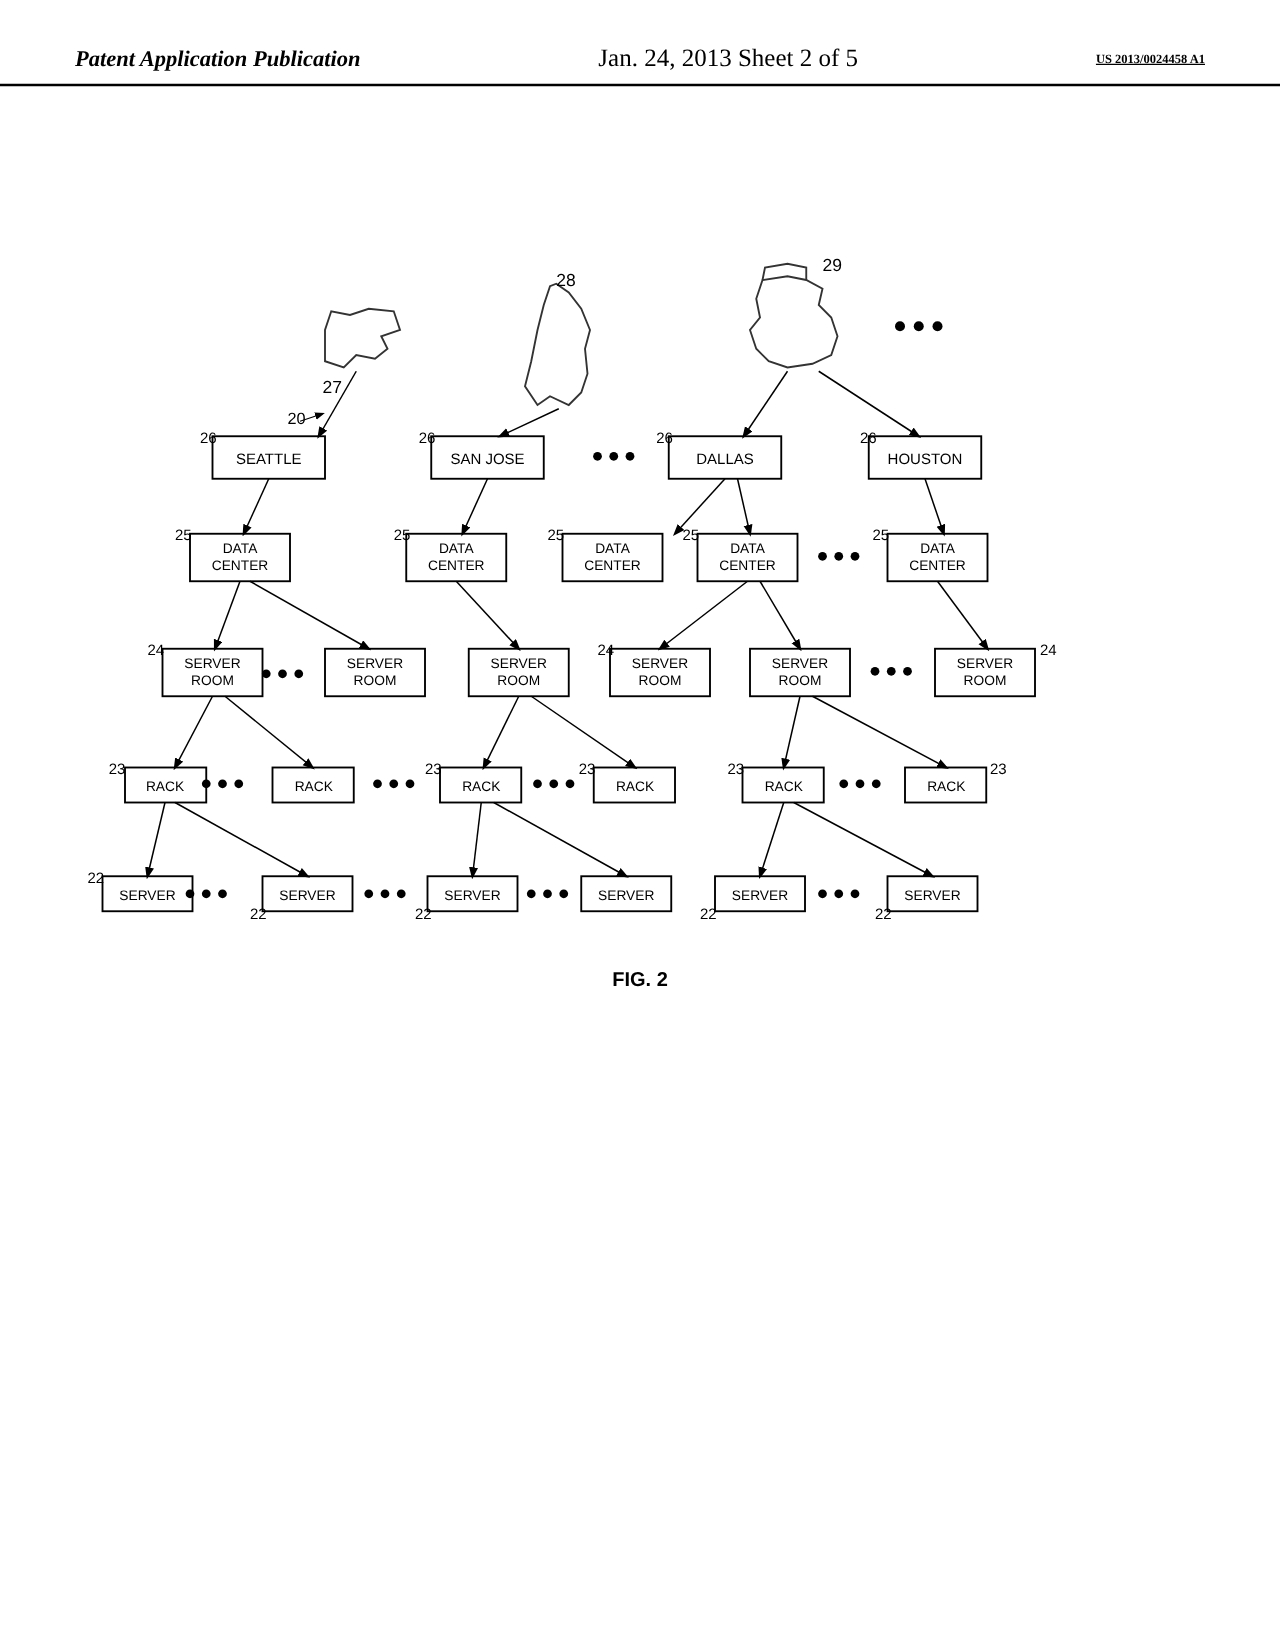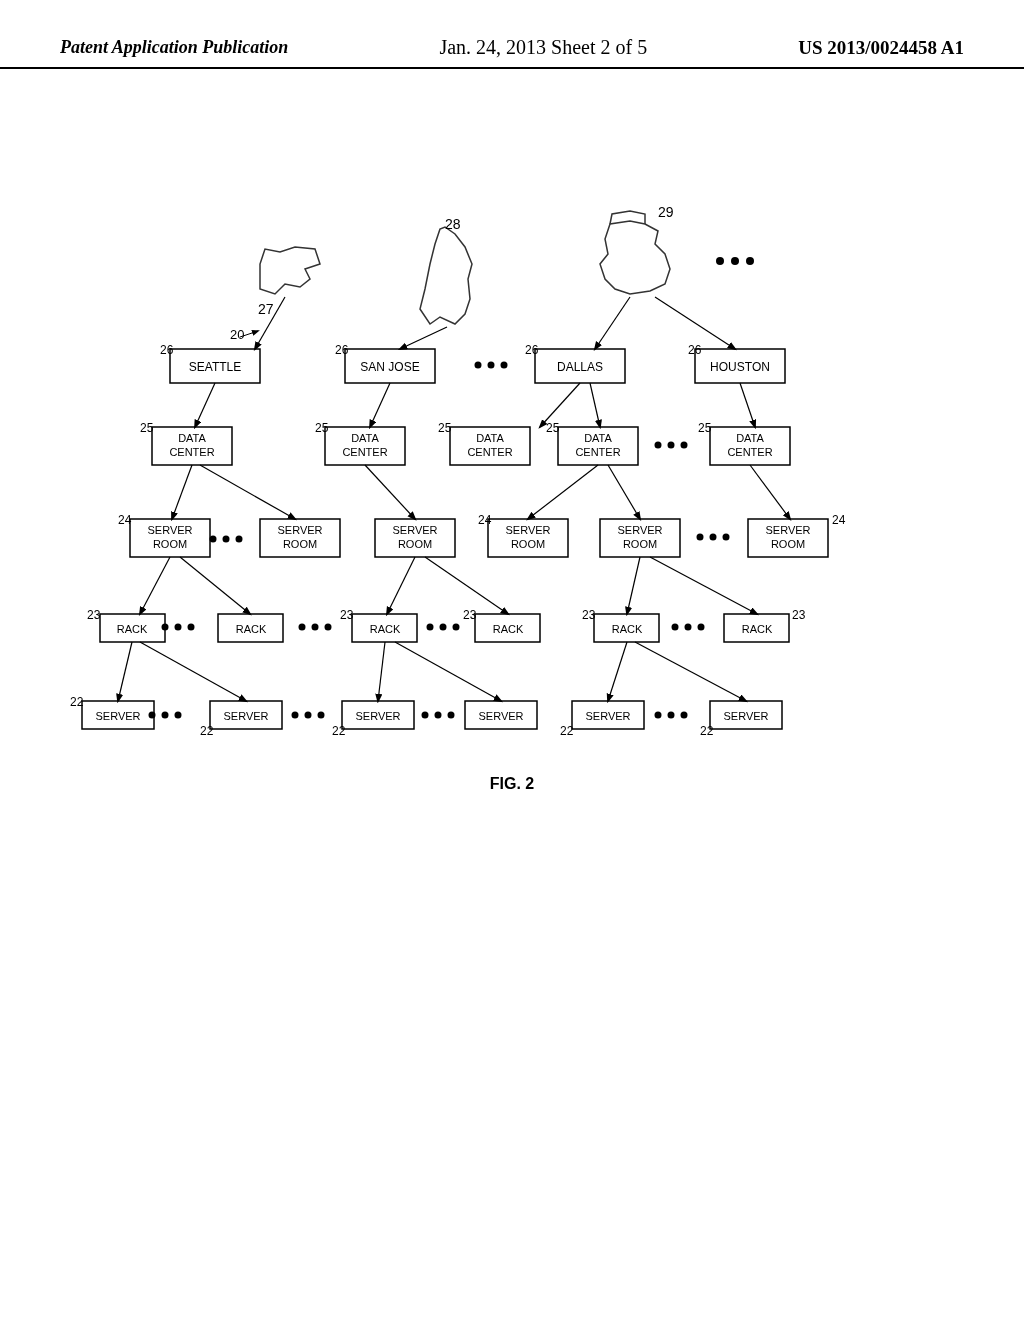--- a/index.html
+++ b/index.html
@@ -24,23 +24,24 @@
     .header-left {
       font-size: 18px;
       font-weight: bold;
       font-style: italic;
     }
     .header-center {
       font-size: 20px;
       text-align: center;
     }
     .header-right {
-      font-size: 19px;
+      font-size: 10px;
       font-weight: bold;
       text-align: right;
+      text-decoration: underline;
     }
 
     
     .diagram-area {
       position: relative;
       width: 100%;
       height: 1150px;
     }
 
     svg.diagram {

